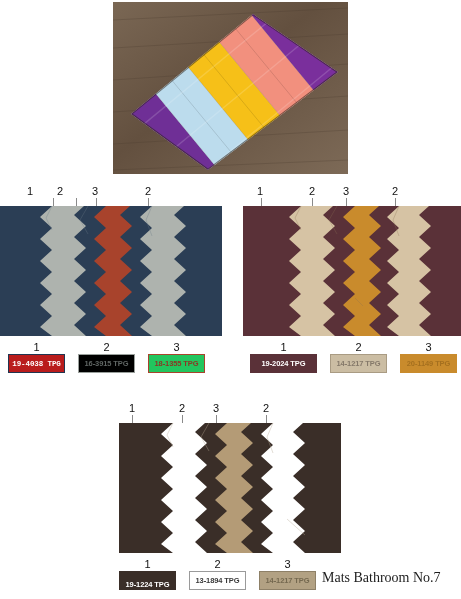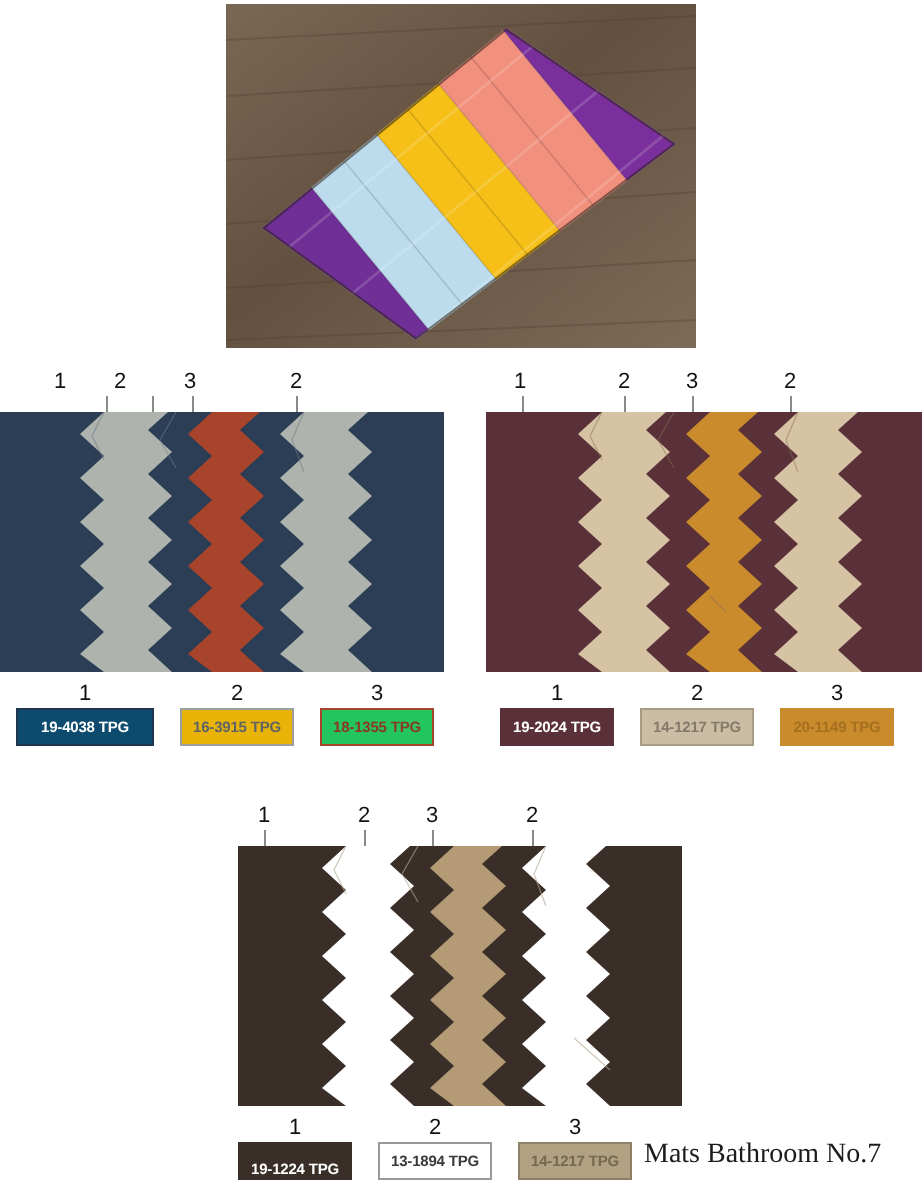--- a/index.html
+++ b/index.html
@@ -139,27 +139,27 @@
     <g stroke="#6d7b86" stroke-opacity="0.55" stroke-width="0.6" fill="none">
       <path d="M52,0 L46,12 L52,24"></path>
       <path d="M88,0 L80,14 L88,28"></path>
       <path d="M152,0 L146,14 L152,30"></path>
     </g>
   </svg>
 
   <div class="swatch-row" style="left:8px;top:169px;gap:13px;">
     <div class="swatch-cell">
       <span class="swatch-index">1</span>
-      <div class="swatch" style="width:69px;background:#0c4a6e;color:#ffffff;border:1px solid #203550;">
+      <div class="swatch" style="width:57px;background:#b91c1c;color:#ffffff;border:1px solid #203550;font-family:Liberation Mono, monospace;">
         <span>19-4038 TPG</span>
       </div>
     </div>
     <div class="swatch-cell">
       <span class="swatch-index">2</span>
-      <div class="swatch" style="width:57px;background:#eab308;color:#5f6563;border:1px solid #9aa09c;">
+      <div class="swatch" style="width:57px;background:#000000;color:#5f6563;border:1px solid #9aa09c;">
         <span>16-3915 TPG</span>
       </div>
     </div>
     <div class="swatch-cell">
       <span class="swatch-index">3</span>
       <div class="swatch" style="width:57px;background:#22c55e;color:#8a3724;border:1px solid #a8432c;">
         <span>18-1355 TPG</span>
       </div>
     </div>
   </div>
@@ -194,21 +194,21 @@
       <path d="M58,0 L52,12 L58,24"></path>
       <path d="M94,0 L86,14 L94,28"></path>
       <path d="M156,0 L150,14 L156,30"></path>
       <path d="M112,92 L120,100"></path>
     </g>
   </svg>
 
   <div class="swatch-row" style="left:7px;top:169px;gap:13px;">
     <div class="swatch-cell">
       <span class="swatch-index">1</span>
-      <div class="swatch" style="width:57px;background:#5a3138;color:#ffffff;border:1px solid #5a3138;">
+      <div class="swatch" style="width:67px;background:#5a3138;color:#ffffff;border:1px solid #5a3138;">
         <span>19-2024 TPG</span>
       </div>
     </div>
     <div class="swatch-cell">
       <span class="swatch-index">2</span>
       <div class="swatch" style="width:57px;background:#cbbda3;color:#85796a;border:1px solid #a99b83;">
         <span>14-1217 TPG</span>
       </div>
     </div>
     <div class="swatch-cell">

